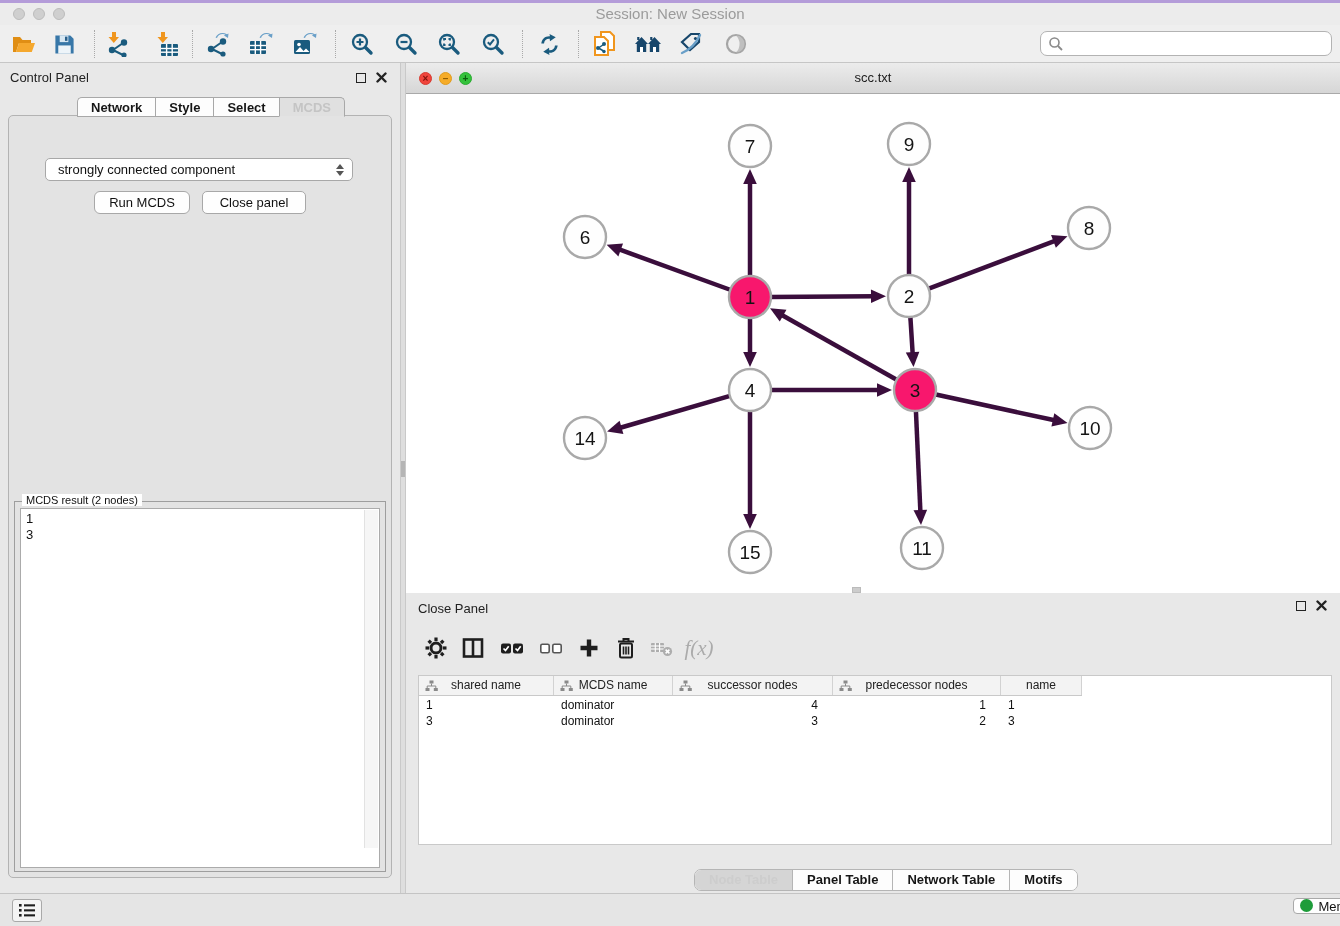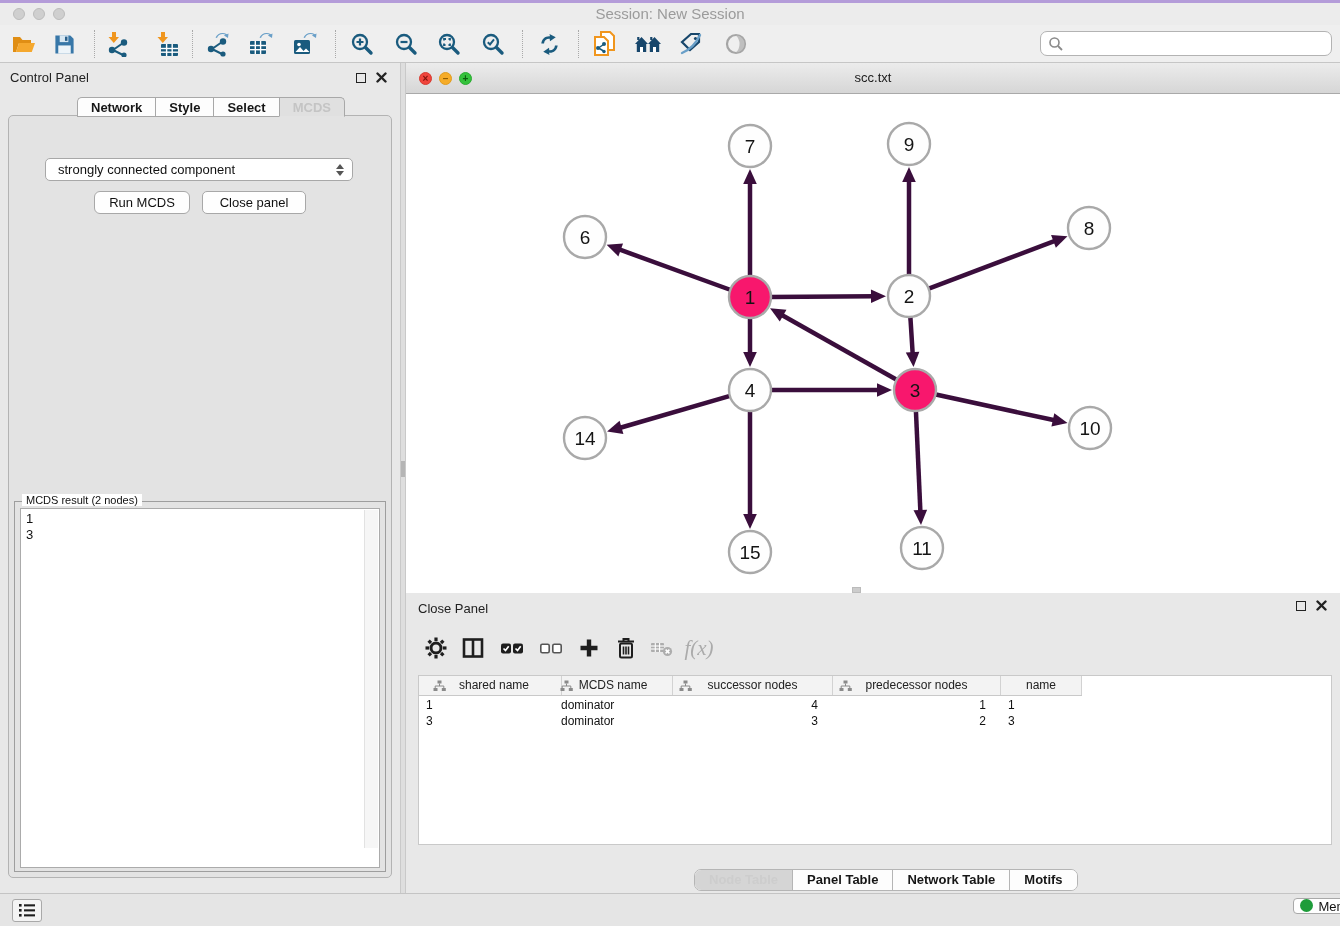--- a/index.html
+++ b/index.html
@@ -445,21 +445,21 @@
       <circle cx="18.5" cy="15.5" r="4.6" fill="#ADADAD"></circle>
       <path d="M16.6 13.6 l3.8 3.8 M20.4 13.6 l-3.8 3.8" stroke="#FFF" stroke-width="1.5"></path>
     </svg>
   </div>
   <div class="tp-toolbar-icon" style="left:681px">
     <span class="fx">f(x)</span>
   </div>
 
   <div class="abs table-area">
     <div class="t-head" id="t-head">
-        <div class="th" style="left: 8px; width: 135px;">
+        <div class="th" style="left: 0px; width: 135px;">
           <svg width="13" height="12" viewBox="0 0 13 12">
     <g fill="#8A8A8A" stroke="#8A8A8A">
       <rect x="4.5" y="0.5" width="4" height="3" stroke="none"></rect>
       <line x1="6.5" y1="3.5" x2="6.5" y2="6" stroke-width="1"></line>
       <line x1="2.2" y1="6" x2="10.8" y2="6" stroke-width="1"></line>
       <line x1="2.2" y1="6" x2="2.2" y2="8" stroke-width="1"></line>
       <line x1="10.8" y1="6" x2="10.8" y2="8" stroke-width="1"></line>
       <rect x="0.5" y="8" width="4" height="3" stroke="none"></rect>
       <rect x="8.8" y="8" width="4" height="3" stroke="none"></rect>
     </g>

